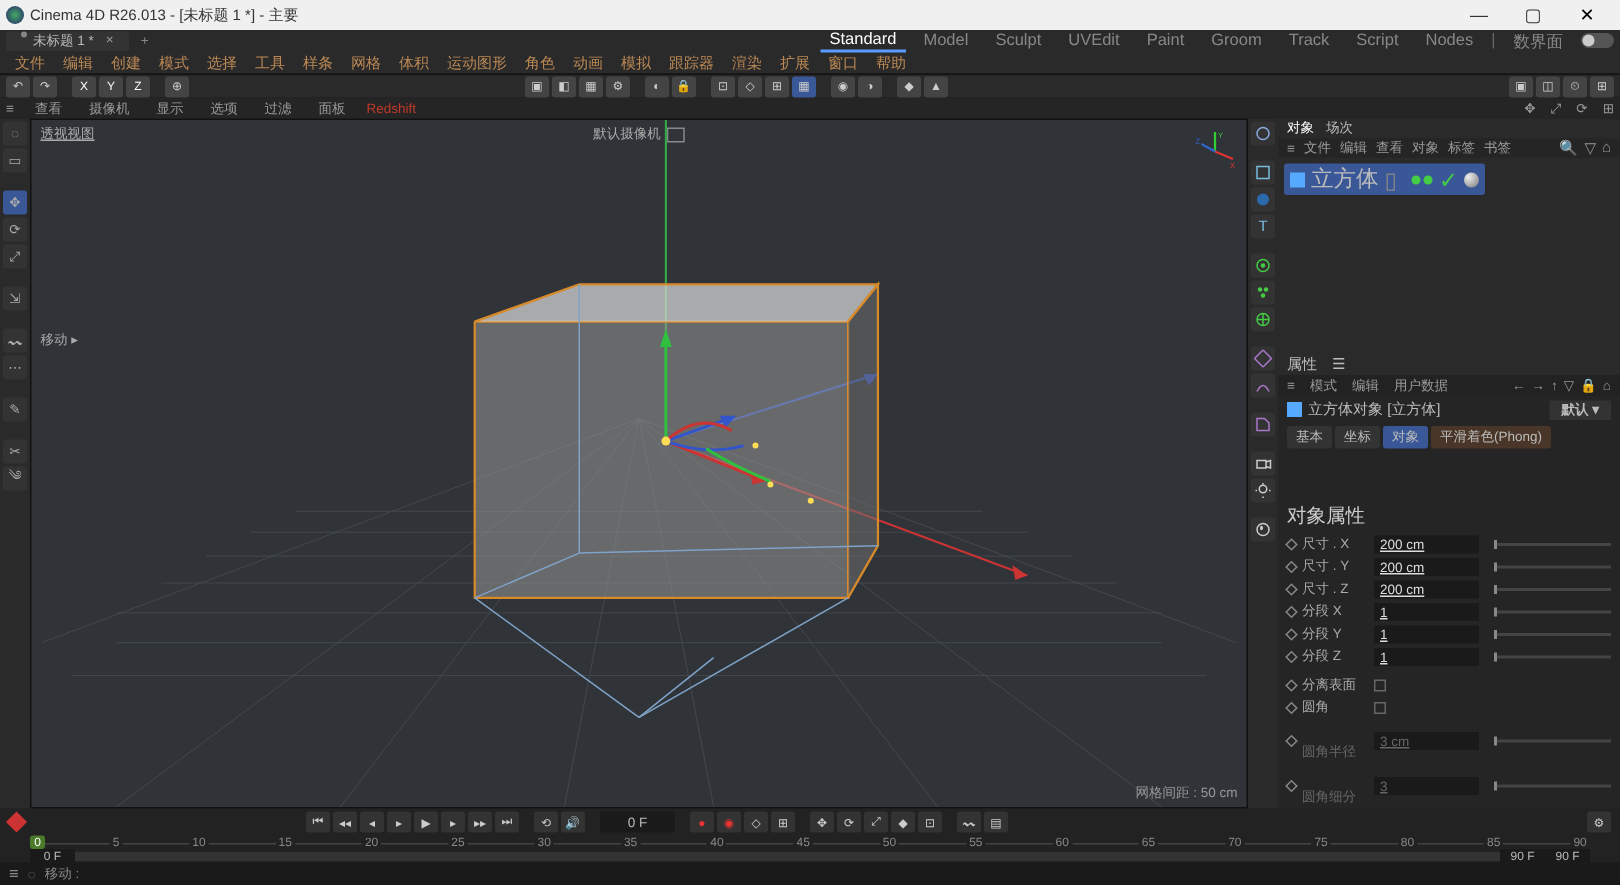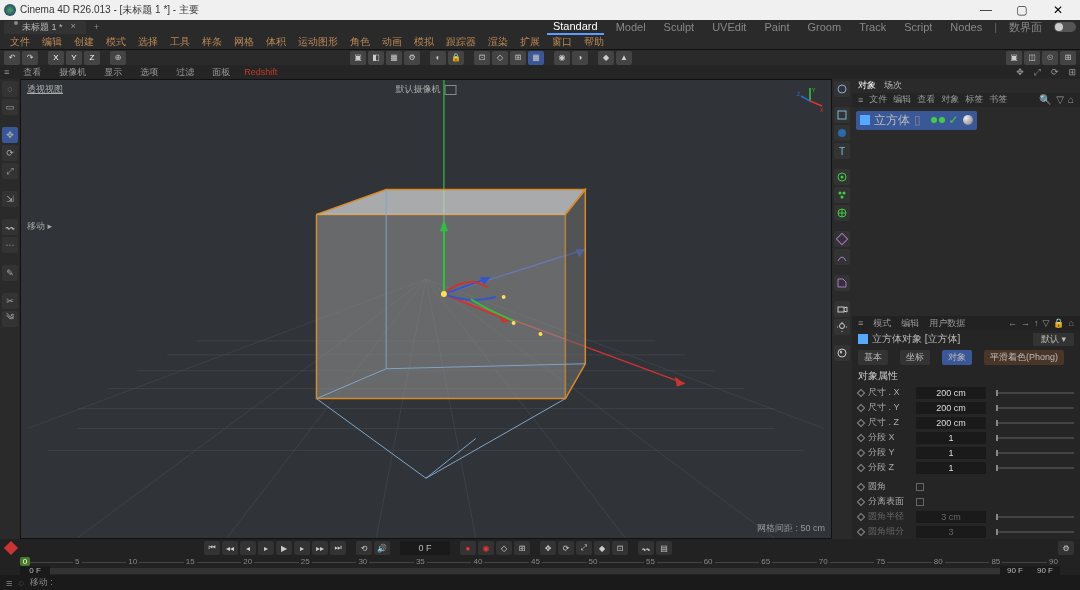--- a/index.html
+++ b/index.html
@@ -48,46 +48,46 @@
   .viewport svg.scene { position: absolute; inset: 0; width: 100%; height: 100%; }
   .rcol { width: 20px; background: #2a2a2a; display: flex; flex-direction: column; gap: 2px; padding: 2px; }
   .rcol .tb { width: 16px; height: 16px; background: #333; border-radius: 2px; display: flex; align-items: center; justify-content: center; }
   .rcol .tb svg { width: 12px; height: 12px; }
   .rcol .gap { height: 6px; }
   .panels { width: 228px; background: #222; display: flex; flex-direction: column; }
   .pnl-tabs { height: 14px; display: flex; gap: 8px; padding: 0 6px; font-size: 9px; align-items: center; background: #2a2a2a; }
   .pnl-tabs span.active { color: #fff; }
   .objbar { height: 14px; display: flex; gap: 6px; padding: 0 6px; font-size: 9px; align-items: center; background: #252525; color: #999; }
   .objbar .right { margin-left: auto; display: flex; gap: 4px; font-size: 10px; }
-  .objtree { height: 210px; background: #2a2a2a; padding: 4px; font-size: 12px; }
+  .objtree { height: 210px; background: #2a2a2a; padding: 4px; font-size: 15px; }
   .objtree .row { display: flex; align-items: center; gap: 4px; background: #3a5898; border-radius: 2px; padding: 1px 4px; width: fit-content; }
   .objtree .cubeico { width: 10px; height: 10px; background: #5af; }
   .objtree .dots { display: flex; gap: 2px; margin-left: 6px; }
   .objtree .dots span { width: 6px; height: 6px; border-radius: 50%; }
   .objtree .dots .g { background: #4c4; }
   .attrs { flex: 1; background: #252525; display: flex; flex-direction: column; }
   .attrs .hdr { height: 14px; display: flex; align-items: center; padding: 0 6px; font-size: 10px; gap: 10px; background: #2a2a2a; }
   .attrs .subhdr { height: 14px; display: flex; align-items: center; padding: 0 6px; font-size: 9px; gap: 10px; background: #222; color: #999; }
   .attrs .subhdr .right { margin-left: auto; display: flex; gap: 4px; font-size: 9px; }
   .attrs .obj-title { padding: 2px 6px; display: flex; align-items: center; gap: 4px; font-size: 10px; }
   .attrs .obj-title .cubeico { width: 10px; height: 10px; background: #5af; }
-  .attrs .obj-title .sel { margin-left: auto; background: #333; padding: 0 8px; font-size: 9px; }
-  .attrs .tabrow { padding: 2px 6px; display: flex; gap: 12px; font-size: 9px; }
+  .attrs .obj-title .sel { margin-left: auto; background: #333; padding: 0 8px; font-size: 9px; font-weight: bold; }
+  .attrs .tabrow { padding: 2px 6px; display: flex; gap: 2px; font-size: 9px; }
   .attrs .tabrow span { padding: 1px 6px; background: #333; border-radius: 2px; }
   .attrs .tabrow span.active { background: #3a5898; }
   .attrs .tabrow span.phong { background: #4a3628; }
-  .attrs .section-title { padding: 2px 6px; font-size: 10px; color: #ccc; }
+  .attrs .section-title { padding: 2px 6px; font-size: 13px; color: #ccc; margin-top: 32px; }
   .attrs .field { display: flex; align-items: center; padding: 1px 6px; gap: 4px; font-size: 9px; }
   .attrs .field .diamond { width: 6px; height: 6px; border: 1px solid #888; transform: rotate(45deg); }
   .attrs .field label { width: 44px; color: #aaa; }
-  .attrs .field .val { width: 70px; background: #1a1a1a; padding: 1px 4px; text-align: center; color: #ddd; }
+  .attrs .field .val { width: 70px; background: #1a1a1a; padding: 1px 4px; color: #ddd; text-decoration: underline; }
   .attrs .field .slider { flex: 1; height: 2px; background: #444; margin-left: 6px; position: relative; }
   .attrs .field .slider::after { content: ""; position: absolute; left: 0; top: -2px; width: 2px; height: 6px; background: #888; }
   .attrs .field .chk { width: 8px; height: 8px; border: 1px solid #666; }
-  .attrs .field.dim label { color: #666; }
+  .attrs .field.dim label { color: #666; margin-top: 15px; }
   .attrs .field.dim .val { color: #666; }
   .timeline { height: 36px; background: #222; display: flex; flex-direction: column; }
   .timeline .controls { display: flex; align-items: center; gap: 2px; padding: 2px 6px; }
   .timeline .controls .btn { width: 16px; height: 14px; background: #333; border-radius: 2px; display: flex; align-items: center; justify-content: center; font-size: 8px; color: #ccc; }
   .timeline .controls .framebox { width: 50px; height: 14px; background: #1a1a1a; text-align: center; font-size: 9px; line-height: 14px; }
   .timeline .controls .rec { color: #e33; }
   .timeline .controls .sep { width: 6px; }
   .timeline .controls .keydiamond { width: 10px; height: 10px; transform: rotate(45deg); background: #c33; margin-right: 4px; }
   .timeline .ruler { flex: 1; display: flex; align-items: center; padding: 0 20px; font-size: 8px; color: #888; justify-content: space-between; position: relative; }
   .timeline .ruler::before { content: ""; position: absolute; left: 20px; right: 20px; top: 50%; height: 1px; background: #444; }
@@ -426,20 +426,24 @@
         <div class="dots">
             <span class="g"></span>
             <span class="g"></span>
           </div>
         <span style="color:#4c4">✓</span>
         <span style="width:10px;height:10px;border-radius:50%;background:radial-gradient(circle at 30% 30%,#eee,#777)"></span>
       </div>
     </div>
 
     <div class="attrs">
+      <div class="hdr">
+        <span>属性</span>
+        <span>☰</span>
+      </div>
       <div class="subhdr">
         <span>≡</span>
         <span>模式</span>
         <span>编辑</span>
         <span>用户数据</span>
         <div class="right">
           <span>←</span>
           <span>→</span>
           <span>↑</span>
           <span>▽</span>
@@ -492,26 +496,26 @@
       </div>
       <div class="field">
         <div class="diamond"></div>
         <label>分段 Z</label>
         <div class="val">1</div>
         <div class="slider"></div>
       </div>
       <div style="height:4px"></div>
       <div class="field">
         <div class="diamond"></div>
+        <label>分离表面</label>
+        <div class="chk"></div>
+      </div>
+      <div class="field">
+        <div class="diamond"></div>
         <label>圆角</label>
-        <div class="chk"></div>
-      </div>
-      <div class="field">
-        <div class="diamond"></div>
-        <label>分离表面</label>
         <div class="chk"></div>
       </div>
       <div class="field dim">
         <div class="diamond"></div>
         <label>圆角半径</label>
         <div class="val">3 cm</div>
         <div class="slider"></div>
       </div>
       <div class="field dim">
         <div class="diamond"></div>

